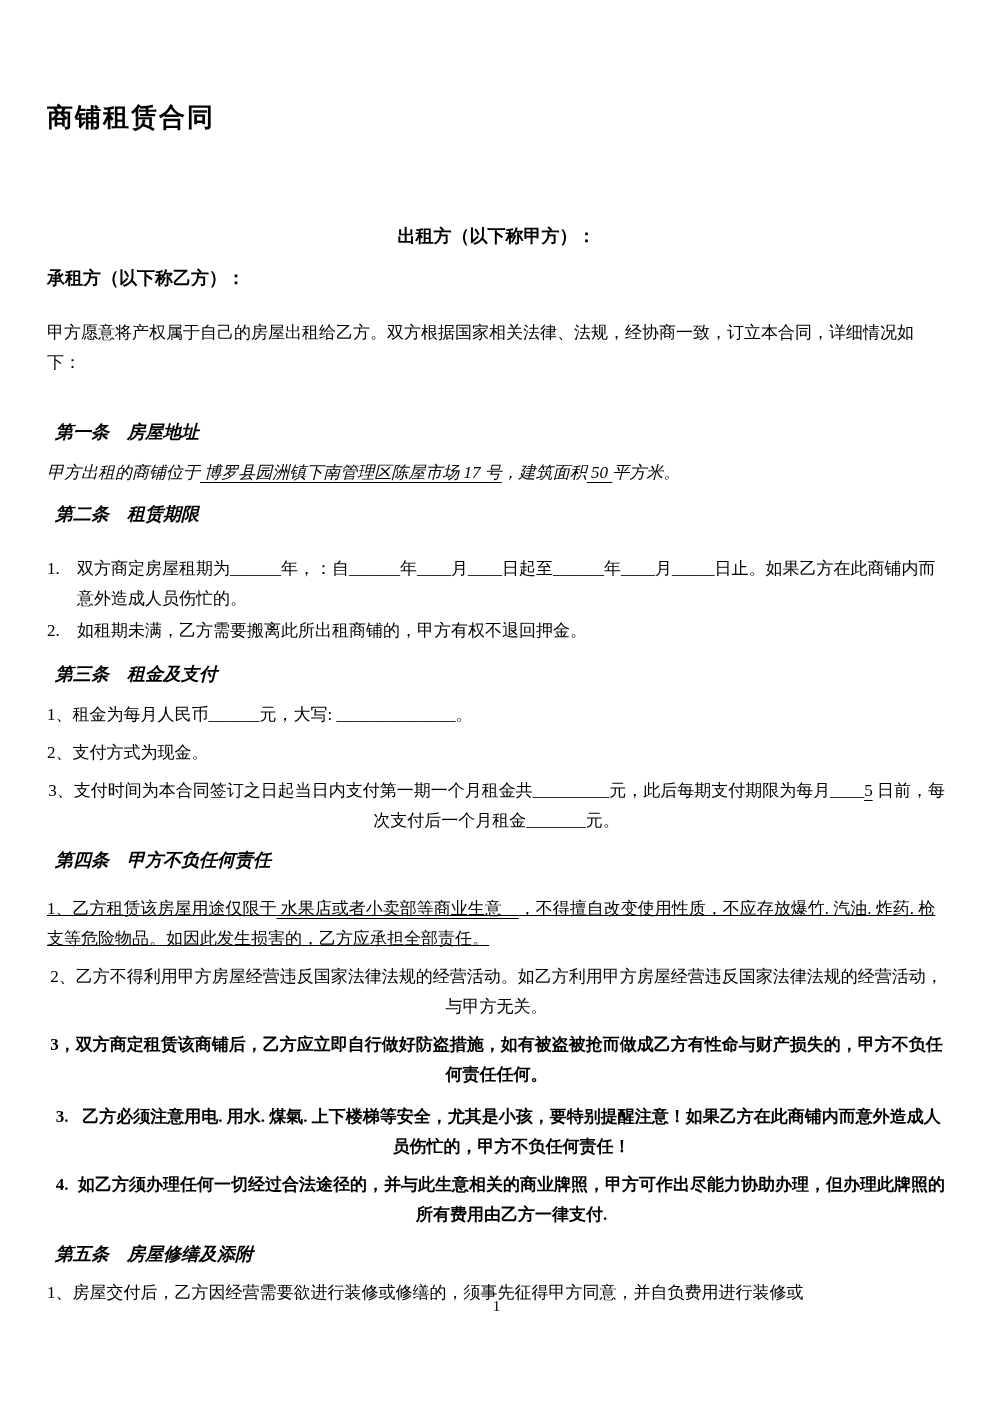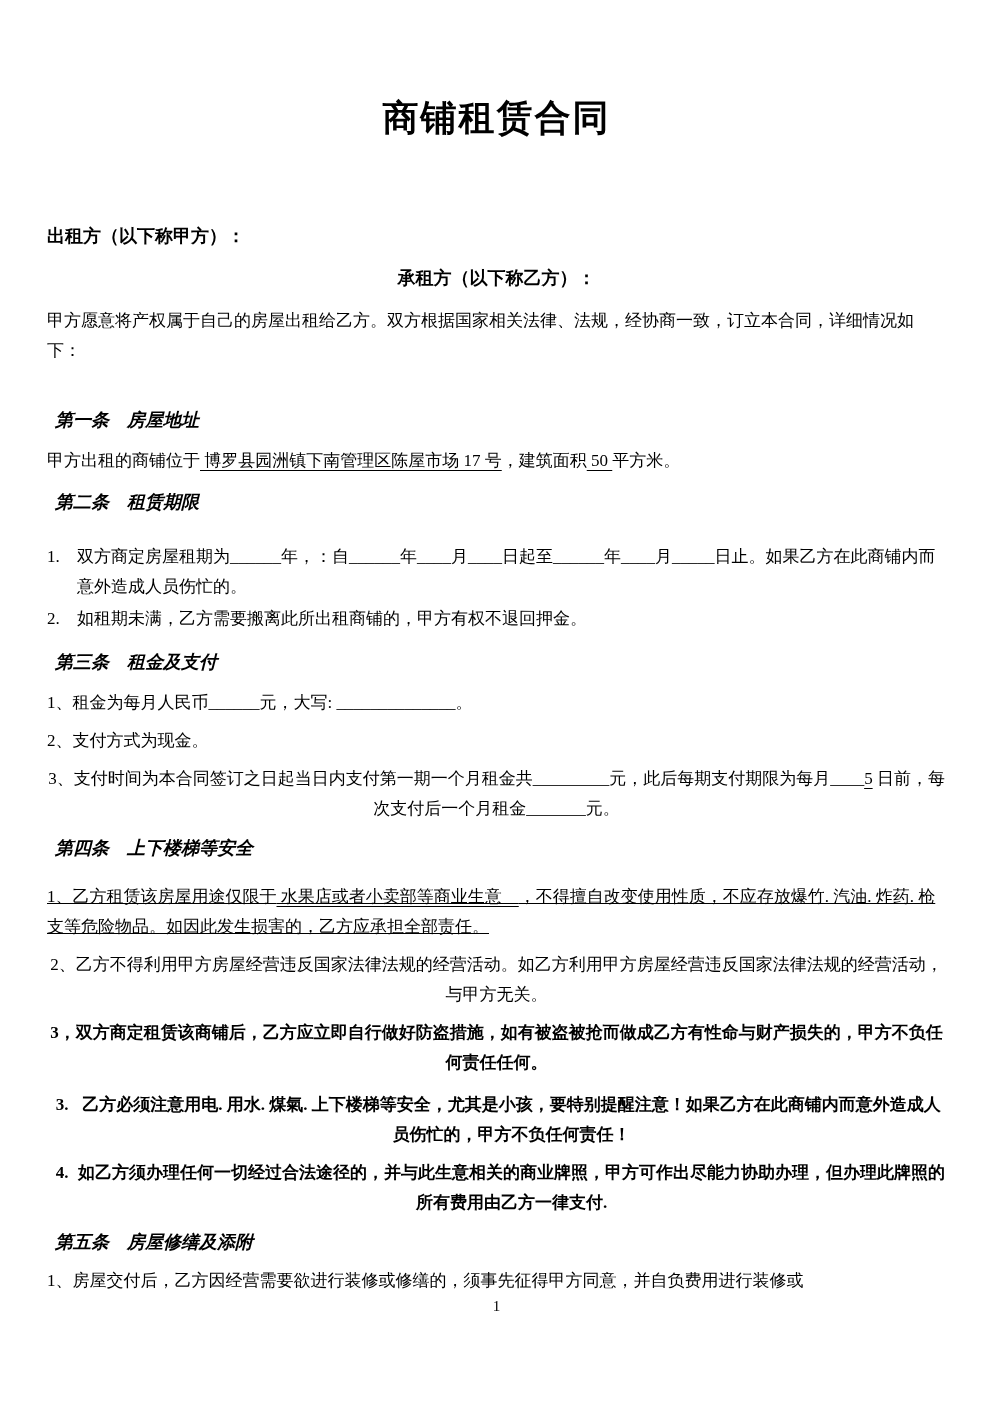--- a/index.html
+++ b/index.html
@@ -7,39 +7,39 @@
     width:993px;height:1404px;
     box-sizing:border-box;
     padding:0 47px;
     background:#ffffff;color:#000000;
     font-family:"Liberation Serif","DejaVu Serif",serif;
     font-size:17px;line-height:30px;
     position:relative;overflow:hidden;
   }
   .title{
     margin:96px 0 0;
-    font-size:36px;line-height:44px;
-    font-weight:bold;text-align:center;
+    font-size:26px;line-height:44px;
+    font-weight:bold;text-align:left;
     letter-spacing:2px;
   }
   .sec{
     font-size:18px;line-height:24px;
     font-weight:bold;margin:8px;font-style:italic;
   }
   p{margin:0;}
   .b{font-weight:bold;text-align:center;}
   .u{text-decoration:underline;text-underline-offset:4px;}
   .hang{display:flex;}
   .hang .num{flex:0 0 30px;}
   .hang .txt{flex:1;}
-  .p-lessor{margin-top:84px;font-weight:bold;font-size:18px;line-height:24px;}
-  .p-lessee{margin-top:18px;font-weight:bold;font-size:18px;line-height:24px;text-align:center;}
-  .p-intro{margin-top:16px;}
+  .p-lessor{margin-top:84px;font-weight:bold;font-size:18px;line-height:24px;text-align:center;}
+  .p-lessee{margin-top:18px;font-weight:bold;font-size:18px;line-height:24px;}
+  .p-intro{margin-top:28px;}
   .h-1{margin-top:42px;}
-  .p-addr{margin-top:14px;}
+  .p-addr{margin-top:14px;font-style:italic;}
   .h-2{margin-top:14px;}
   .list-term{margin-top:28px;}
   .list-term .hang + .hang{margin-top:2px;}
   .h-3{margin-top:16px;}
   .p-rent{margin-top:14px;}
   .p-method{margin-top:8px;}
   .p-time{margin-top:8px;text-align:center;}
   .h-4{margin-top:12px;}
   .p-usage{margin-top:22px;text-decoration:underline;}
   .p-legal{margin-top:8px;text-align:center;}
@@ -76,21 +76,21 @@
     <span class="num">2.</span>
     <span class="txt">如租期未满，乙方需要搬离此所出租商铺的，甲方有权不退回押金。</span>
   </div>
 </div>
 
 <h3 class="sec h-3">第三条　租金及支付</h3>
 <p class="p-rent">1、租金为每月人民币______元，大写: ______________。</p>
 <p class="p-method">2、支付方式为现金。</p>
 <p class="p-time"><span>3、支付时间为本合同签订之日起当日内支付第一期一个月租金共_________元，此后每期支付期限为每月____</span><span class="u">5</span><span>&nbsp;日前，每次支付后一个月租金_______元。</span></p>
 
-<h3 class="sec h-4">第四条　上下楼梯等安全</h3>
+<h3 class="sec h-4">第四条　甲方不负任何责任</h3>
 <p class="p-usage"><span>1、乙方租赁该房屋用途仅限于</span><span class="u">&nbsp;水果店或者小卖部等商业生意&nbsp;&nbsp;&nbsp;&nbsp;</span><span>，不得擅自改变使用性质，不应存放爆竹. 汽油. 炸药. 枪支等危险物品。如因此发生损害的，乙方应承担全部责任。</span></p>
 <p class="p-legal">2、乙方不得利用甲方房屋经营违反国家法律法规的经营活动。如乙方利用甲方房屋经营违反国家法律法规的经营活动，与甲方无关。</p>
 <p class="p-theft b">3，双方商定租赁该商铺后，乙方应立即自行做好防盗措施，如有被盗被抢而做成乙方有性命与财产损失的，甲方不负任何责任任何。</p>
 
 <div class="list-safety b">
   <div class="hang">
     <span class="num">3.</span>
     <span class="txt">乙方必须注意用电. 用水. 煤氣. 上下楼梯等安全，尤其是小孩，要特别提醒注意！如果乙方在此商铺内而意外造成人员伤忙的，甲方不负任何责任！</span>
   </div>
   <div class="hang">

